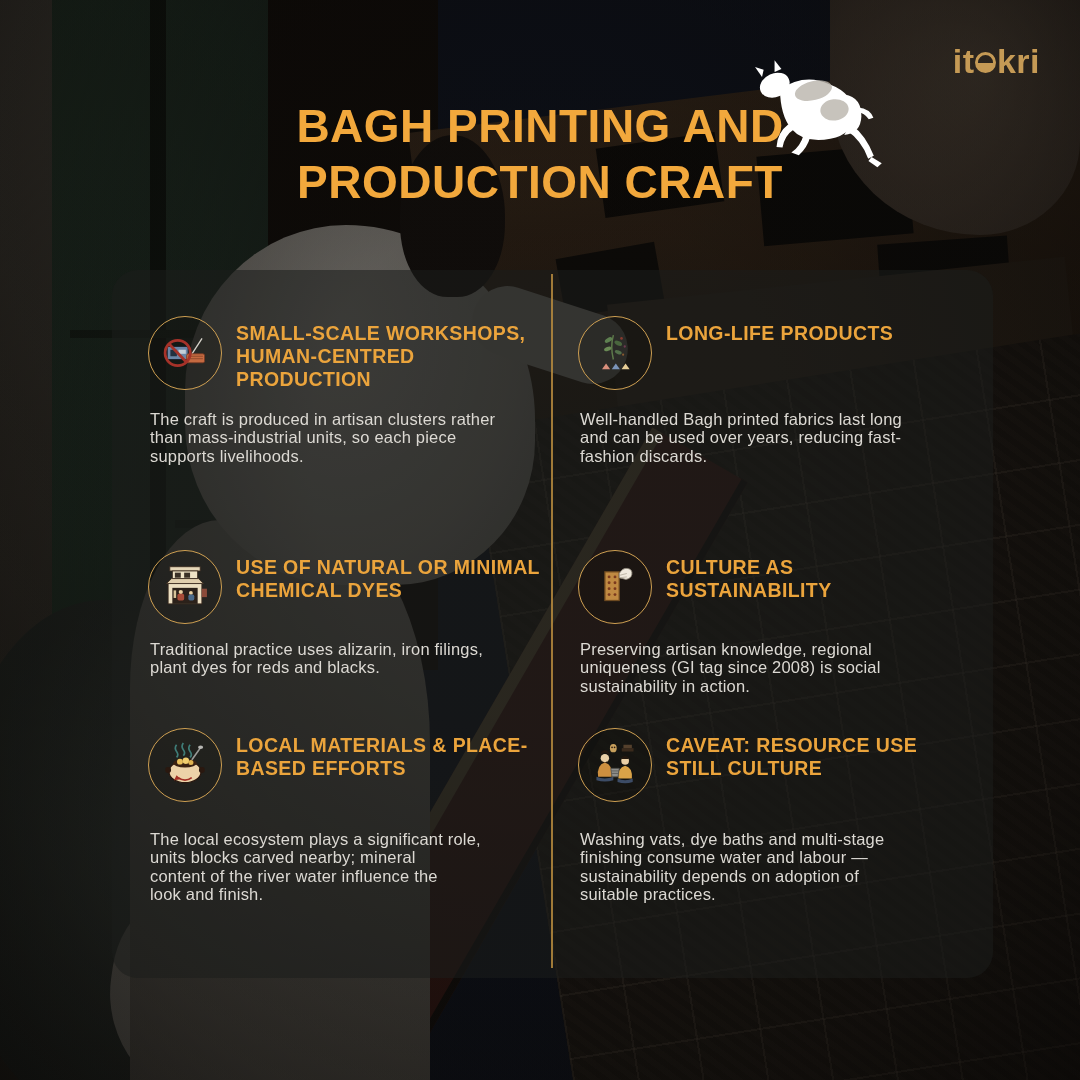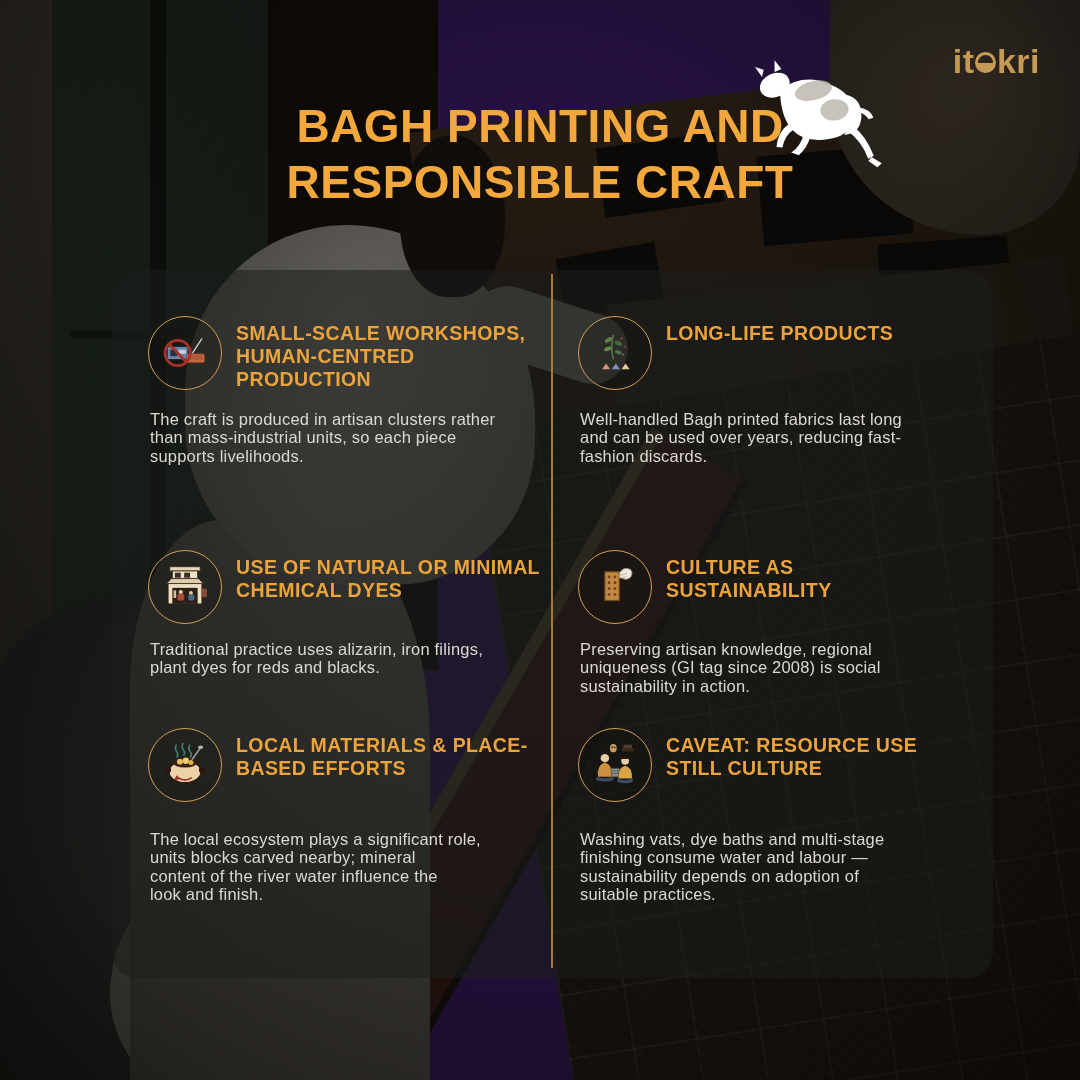--- a/index.html
+++ b/index.html
@@ -1,17 +1,17 @@
 <!DOCTYPE html>
 <html style="--accent: #F2A83C; --heading: #EBA43C; --body_text: #DCD9D3; --divider: #B98C3E; --icon_border: #CFA052; --logo: #C59A55;"><head>
 <meta charset="utf-8">
 <style>
   html,body{margin:0;padding:0;background:#000;}
   .canvas{position:relative;width:1080px;height:1080px;overflow:hidden;
-          font-family:"Liberation Sans",sans-serif;background:#4c1d95;}
+          font-family:"Liberation Sans",sans-serif;background:#0f172a;}
   .canvas *{box-sizing:border-box;}
 
   
   .bg{position:absolute;inset:0;z-index:0;}
   .bg > div{position:absolute;}
   .wall{left:0;top:0;width:56px;height:100%;background:linear-gradient(#6a655b,#4e4a42 40%,#38342d);}
   .door{left:52px;top:0;width:218px;height:100%;background:linear-gradient(100deg,#31503e,#24392e 60%,#1c2e25);}
   .door-seam{left:150px;top:0;width:16px;height:100%;background:#0f1913;}
   .door-hinge1{left:70px;top:330px;width:130px;height:8px;background:#1b2a21;}
   .door-hinge2{left:175px;top:520px;width:90px;height:8px;background:#1b2a21;}
@@ -117,21 +117,21 @@
       <path d="M94,52 q10,2 12,10 l-4,1 q-3,-6 -9,-7 z"></path>
     </g>
     <g fill="#b9b4ac" opacity="0.8">
       <ellipse cx="58" cy="34" rx="16" ry="8" transform="rotate(-8 58 34)"></ellipse>
       <ellipse cx="74" cy="52" rx="12" ry="9"></ellipse>
     </g>
   </svg>
 
   <h1 class="title">
     <span>BAGH PRINTING AND</span>
-    <span>RESPONSIBLE CRAFT</span>
+    <span>PRODUCTION CRAFT</span>
   </h1>
 
   <div class="panel">
     <div class="divider"></div>
 
     <section class="card col-left row1">
       <div class="head">
         <div class="icon-circle">
           <svg viewBox="0 0 64 64" width="52" height="52">
             <rect x="10" y="24" width="26" height="16" rx="2" fill="#6b86a6" stroke="#1c2430" stroke-width="1.5"></rect>

